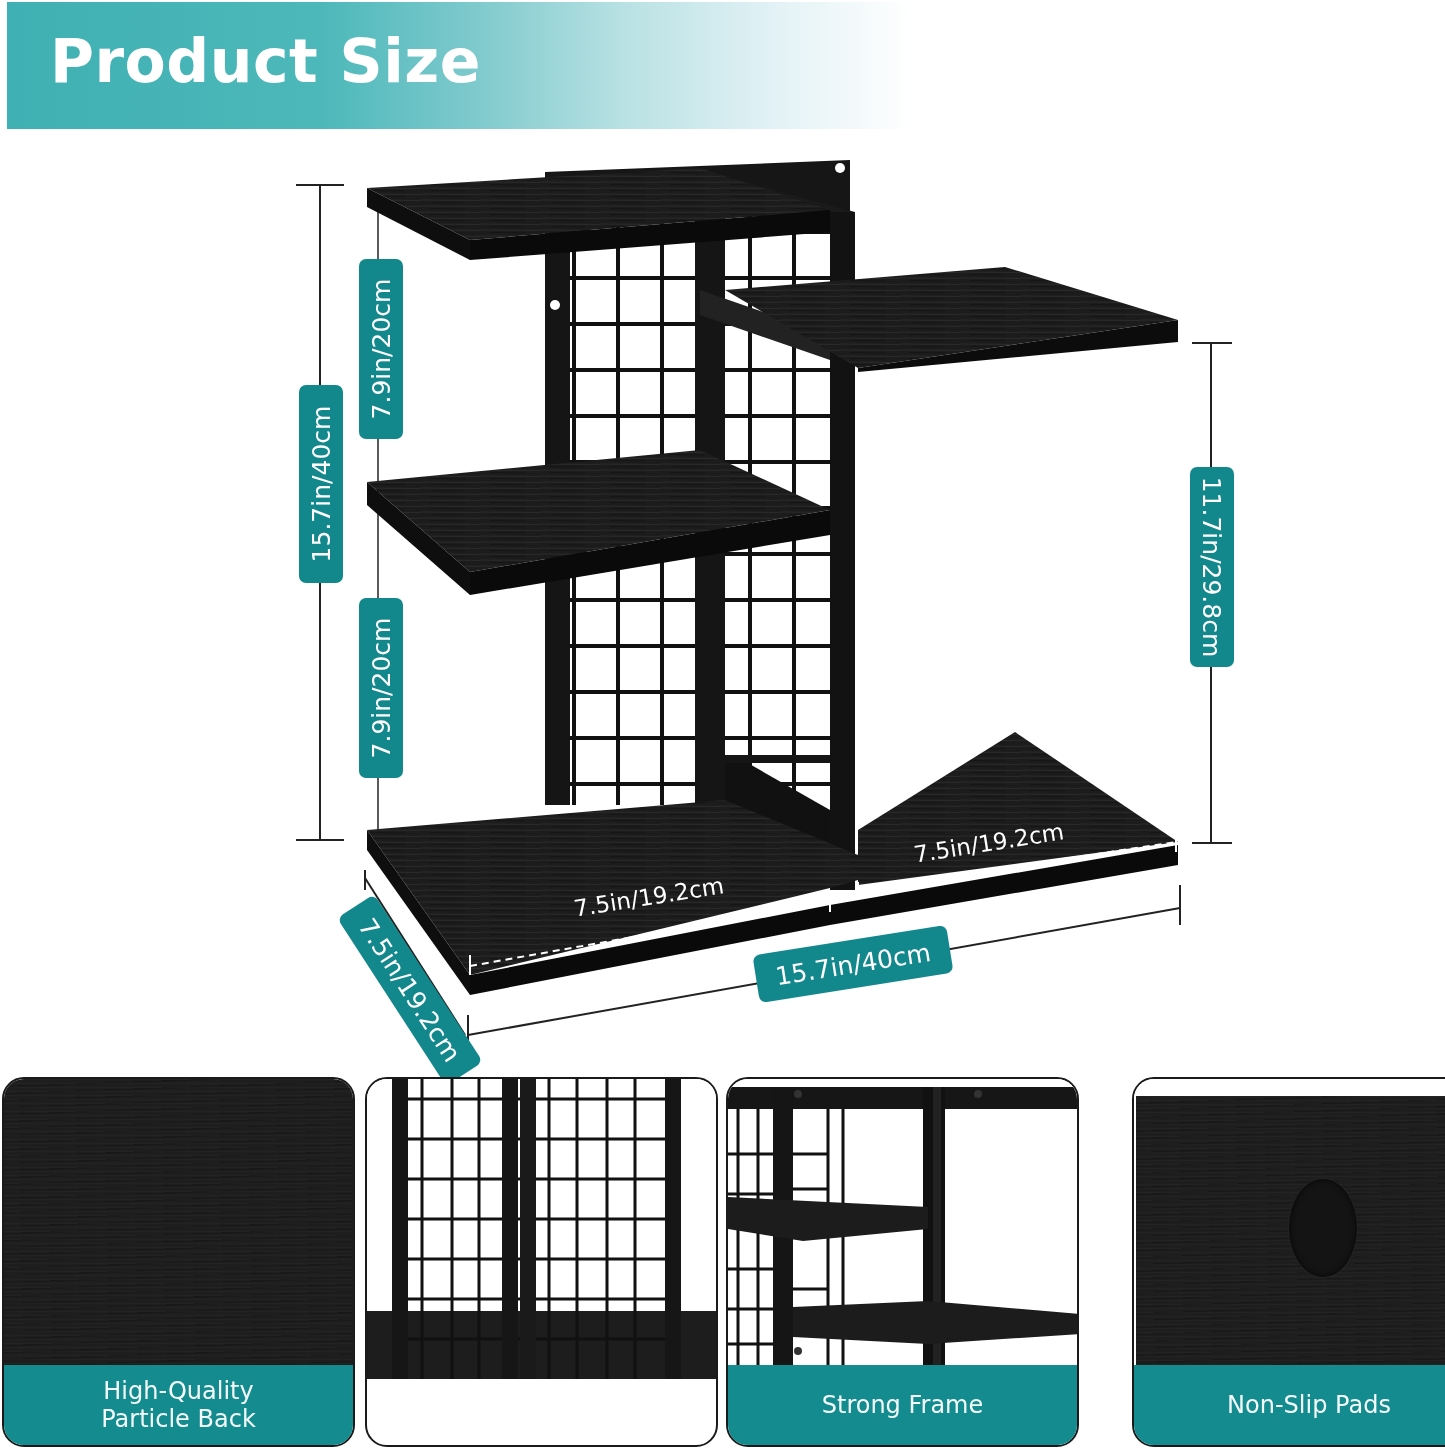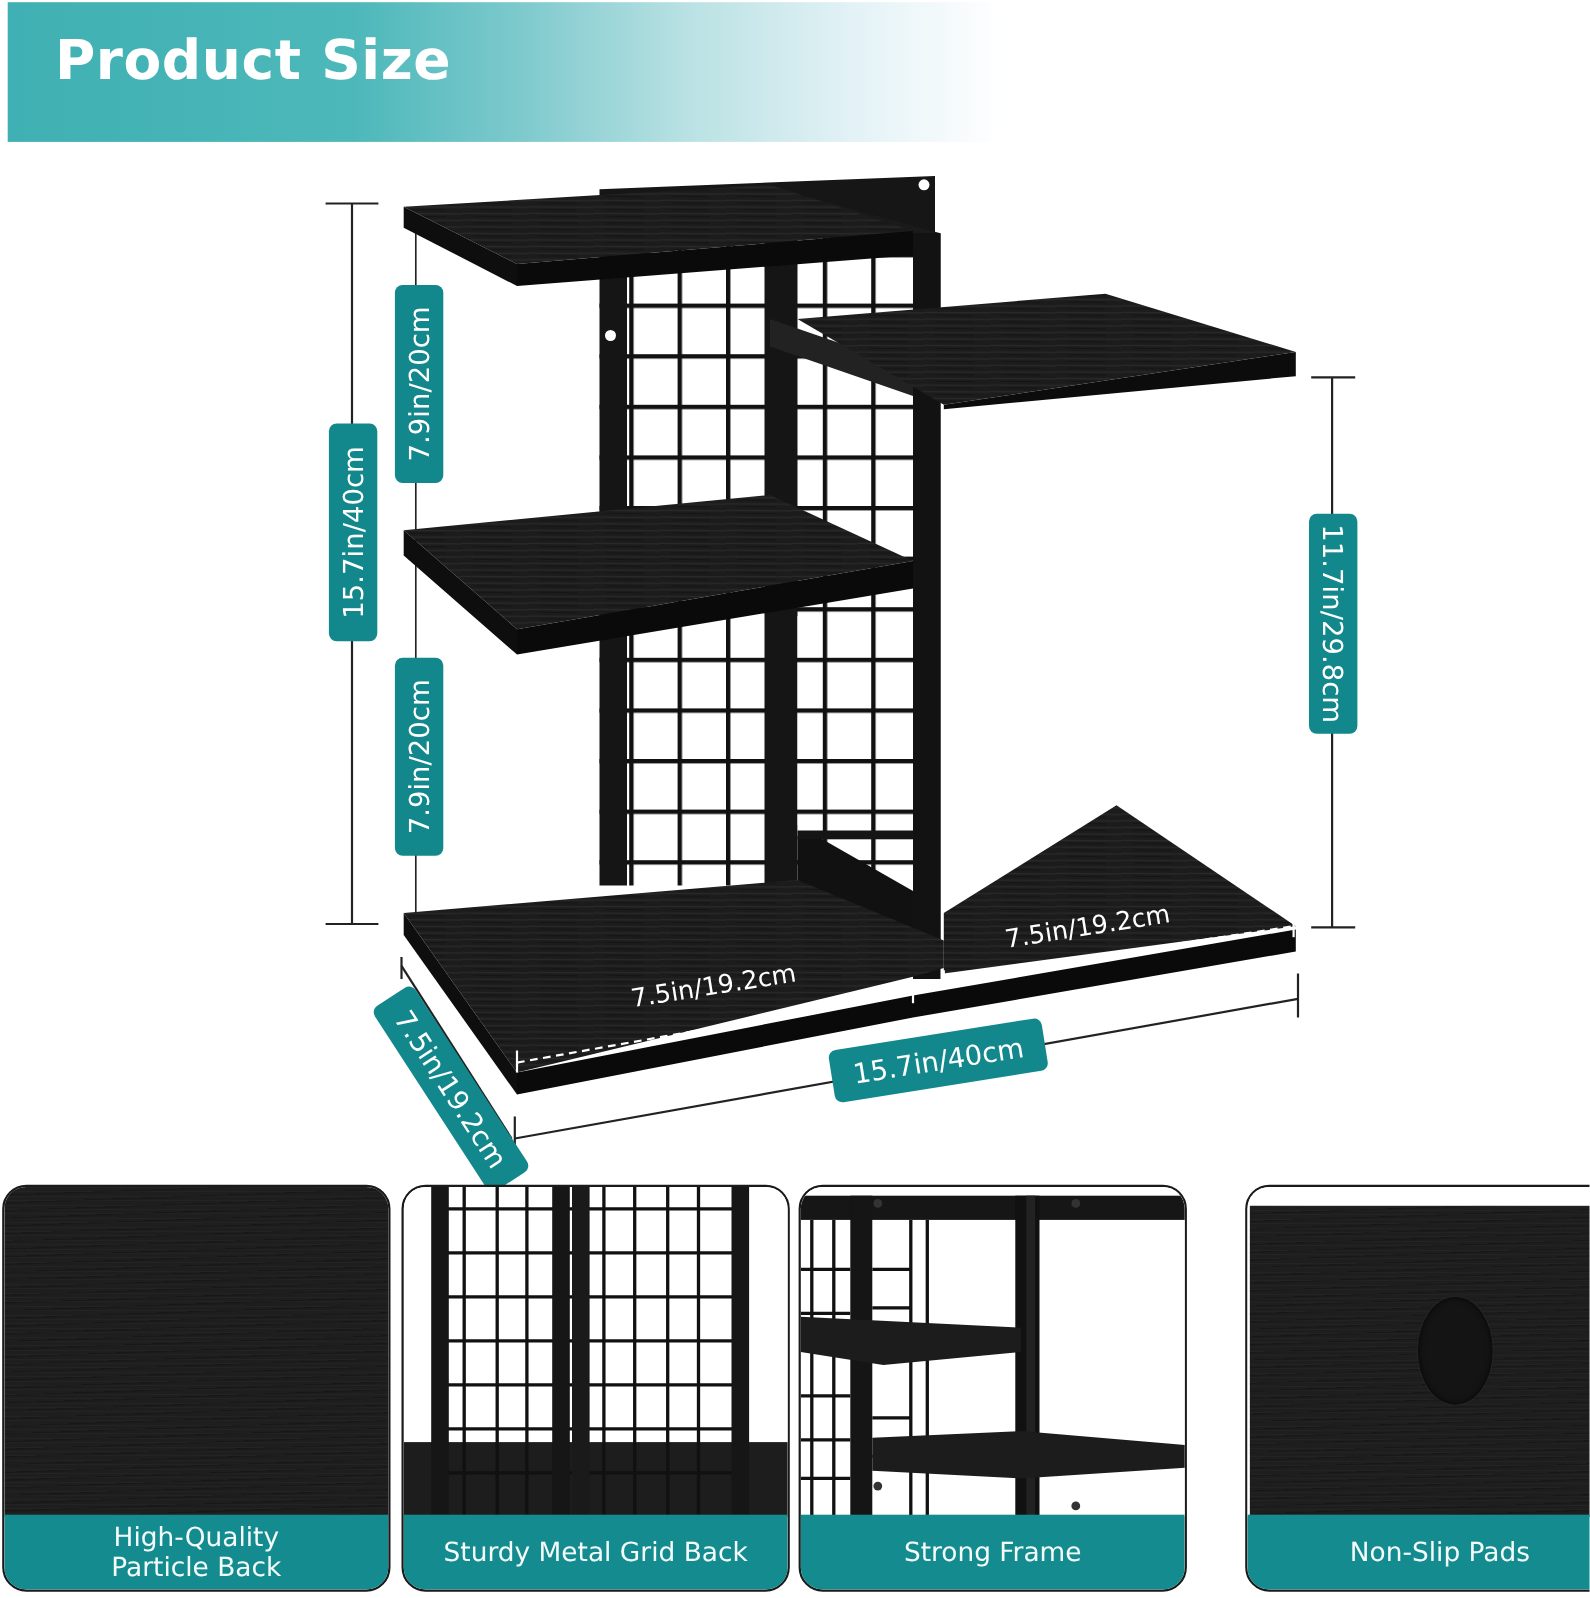--- a/index.html
+++ b/index.html
@@ -5,21 +5,21 @@
   * { box-sizing: border-box; margin: 0; padding: 0; }
   html, body { width: 1445px; height: 1453px; background: #ffffff; overflow: hidden; }
   body { position: relative; font-family: "Liberation Sans", "DejaVu Sans", sans-serif; }
 
   .header-banner {
     position: absolute; left: 7px; top: 2px; width: 905px; height: 127px;
     background: linear-gradient(90deg, #3fb0b3 0%, #4db8ba 35%, #7fcacd 52%, #b8e1e3 68%, #e3f2f6 85%, #ffffff 100%);
   }
   .header-title {
     position: absolute; left: 43px; top: 24px;
-    font-size: 50px; font-weight: 700; color: #ffffff; letter-spacing: 0.5px;
+    font-size: 60px; font-weight: 700; color: #ffffff; letter-spacing: 0.5px;
     font-family: "DejaVu Sans", sans-serif;
   }
 
   .diagram { position: absolute; left: 0; top: 0; width: 1445px; height: 1070px; }
 
   .dim-badge {
     position: absolute; background: #13888c; color: #ffffff; border-radius: 7px;
     font-family: "DejaVu Sans", sans-serif; font-size: 25px;
     display: flex; align-items: center; justify-content: center; white-space: nowrap;
   }
@@ -30,21 +30,21 @@
     position: absolute; color: #ffffff; font-family: "DejaVu Sans", sans-serif;
     font-size: 23px; white-space: nowrap;
   }
 
   .panel {
     position: absolute; top: 1077px; height: 370px;
     border: 2px solid #1a1a1a; border-radius: 22px; overflow: hidden; background: #ffffff;
   }
   .panel-img { position: absolute; left: 0; top: 0; right: 0; height: 300px; }
   .panel-caption {
-    position: absolute; left: 0; right: 0; bottom: 0; height: 68px;
+    position: absolute; left: 0; right: 0; bottom: 0; height: 80px;
     background: #138b8f; color: #f4fbfb; display: flex; align-items: center; justify-content: center;
     text-align: center; font-family: "DejaVu Sans", sans-serif; font-size: 24px; line-height: 28px;
   }
   .wood {
     background:
       repeating-linear-gradient(180deg, rgba(255,255,255,0.025) 0px, rgba(255,255,255,0.025) 1px, transparent 1px, transparent 4px),
       repeating-linear-gradient(178deg, rgba(0,0,0,0.25) 0px, transparent 2px, transparent 7px),
       #1e1e1e;
   }
 </style>
@@ -182,21 +182,20 @@
         <line x1="40" y1="180" x2="300" y2="180"></line>
           <line x1="40" y1="220" x2="300" y2="220"></line>
         <line x1="40" y1="260" x2="300" y2="260"></line>
       </g>
       <rect x="25" y="0" width="16" height="300" fill="#161616"></rect>
       <rect x="135" y="0" width="16" height="300" fill="#161616"></rect>
       <rect x="153" y="0" width="16" height="300" fill="#1a1a1a"></rect>
       <rect x="298" y="0" width="16" height="300" fill="#161616"></rect>
     </svg>
   </div>
-  <div class="panel-caption">Sturdy Metal Grid Back</div>
 </div>
 
 <div class="panel" style="left:726px; width:353px;">
   <div class="panel-img">
     <svg width="353" height="300" viewBox="0 0 353 300">
       <rect width="353" height="300" fill="#ffffff"></rect>
       <g stroke="#111" stroke-width="3">
         <line x1="10" y1="30" x2="10" y2="300"></line>
           <line x1="30" y1="30" x2="30" y2="300"></line>
         <line x1="100" y1="30" x2="100" y2="300"></line>

